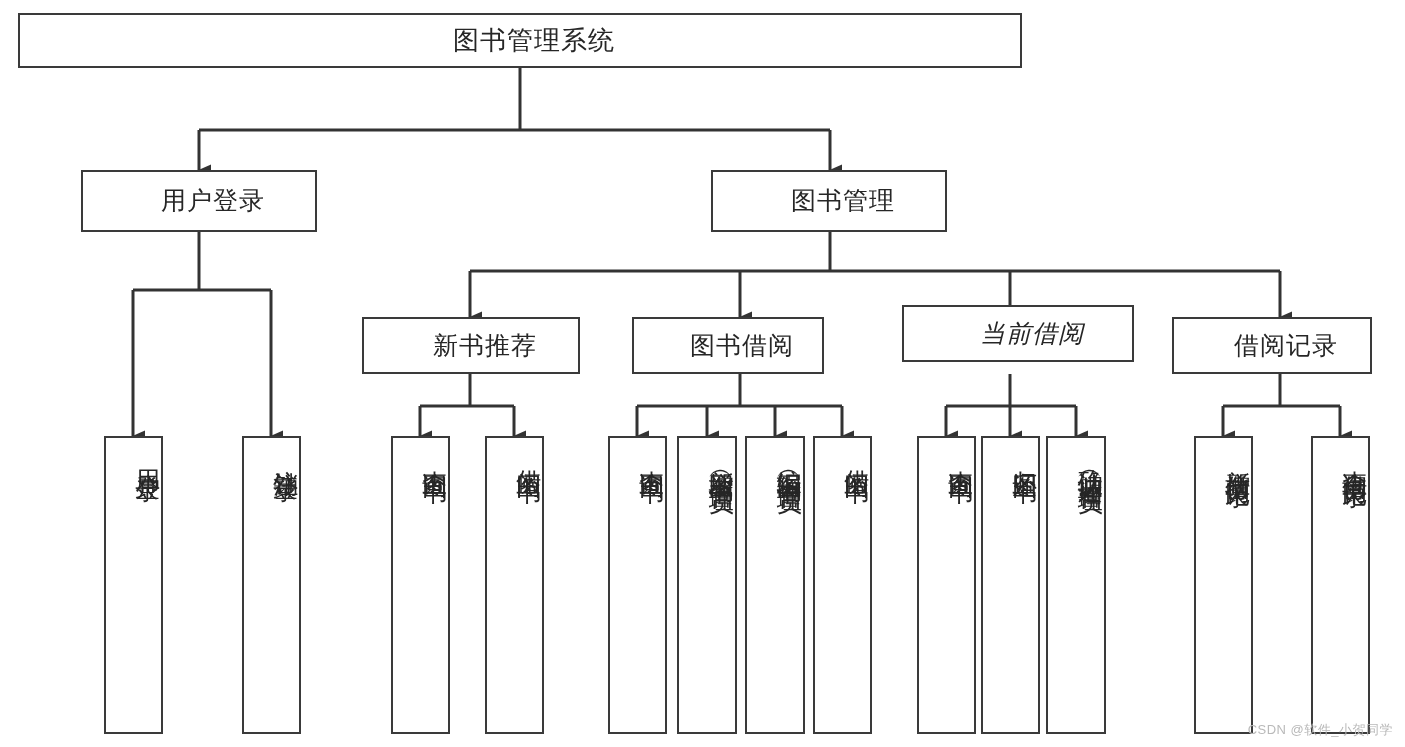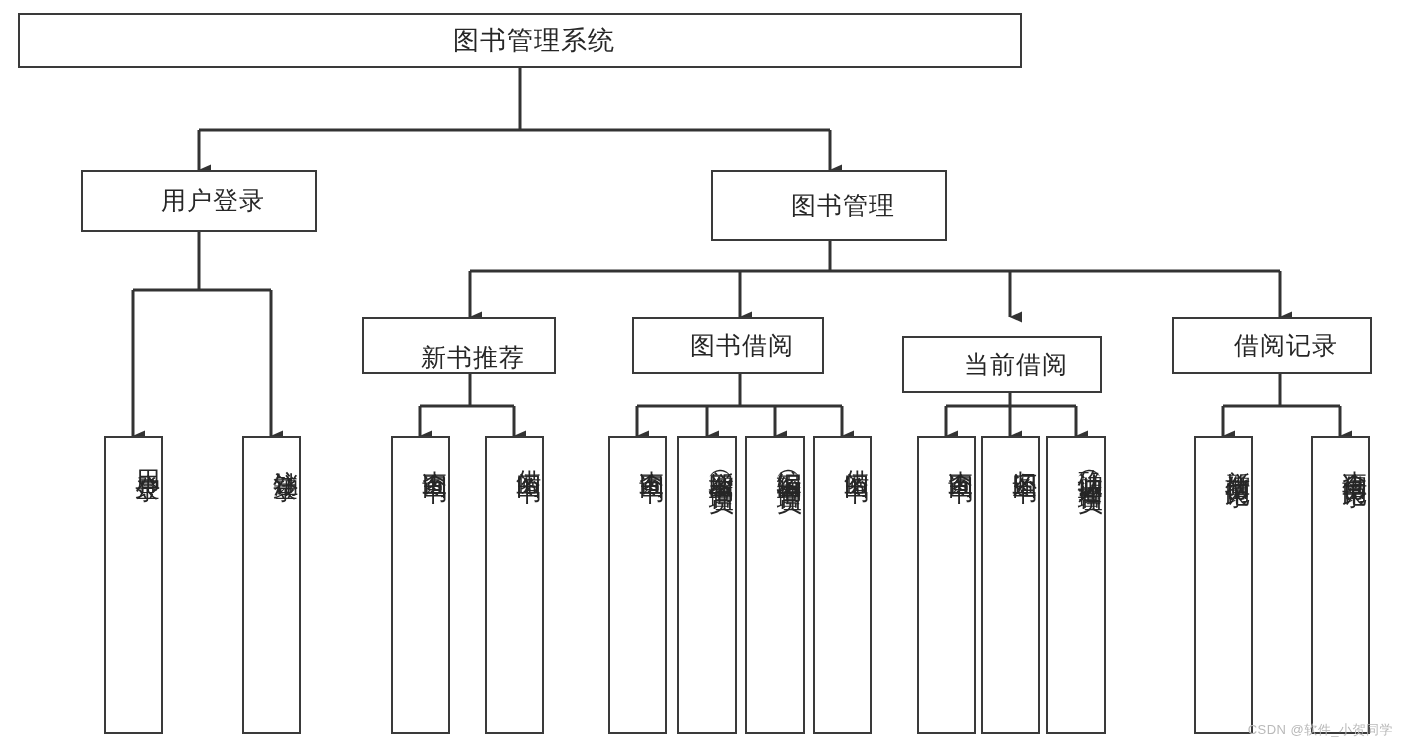--- a/index.html
+++ b/index.html
@@ -129,31 +129,31 @@
     </g>
   </svg>
 
   <div class="node horizontal root" style="left:18px; top:13px; width:1004px; height:55px;">
     <span class="node-label">图书管理系统</span>
   </div>
 
   <div class="node horizontal" style="left:81px; top:170px; width:236px; height:62px;">
     <span class="node-label">用户登录</span>
   </div>
-  <div class="node horizontal" style="left:711px; top:170px; width:236px; height:71px;">
+  <div class="node horizontal" style="left:711px; top:170px; width:236px; height:62px;">
     <span class="node-label">图书管理</span>
   </div>
 
-  <div class="node horizontal" style="left:362px; top:317px; width:194px; height:57px;align-items:flex-end;">
+  <div class="node horizontal" style="left:362px; top:317px; width:218px; height:57px;">
     <span class="node-label">新书推荐</span>
   </div>
   <div class="node horizontal" style="left:632px; top:317px; width:192px; height:57px;">
     <span class="node-label">图书借阅</span>
   </div>
-  <div class="node horizontal" style="left:902px; top:336px; width:200px; height:57px;">
+  <div class="node horizontal" style="left:902px; top:305px; width:232px; height:57px;font-style:italic;">
     <span class="node-label">当前借阅</span>
   </div>
   <div class="node horizontal" style="left:1172px; top:317px; width:200px; height:57px;">
     <span class="node-label">借阅记录</span>
   </div>
 
   <div class="node vertical" style="left:104px; top:436px; width:59px; height:298px;">
     <span class="node-label">用户登录</span>
   </div>
   <div class="node vertical" style="left:242px; top:436px; width:59px; height:298px;">

